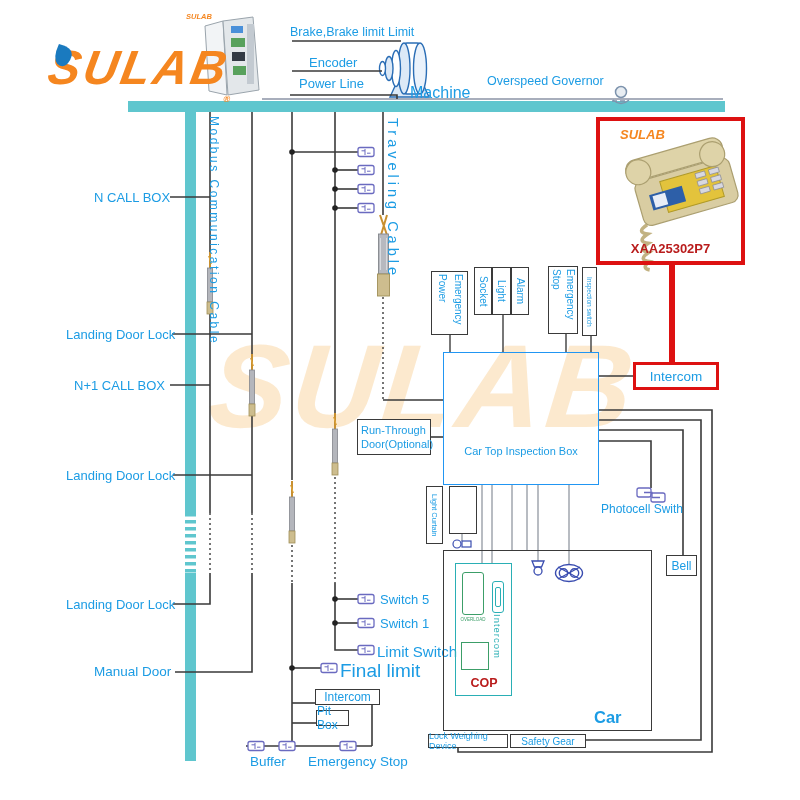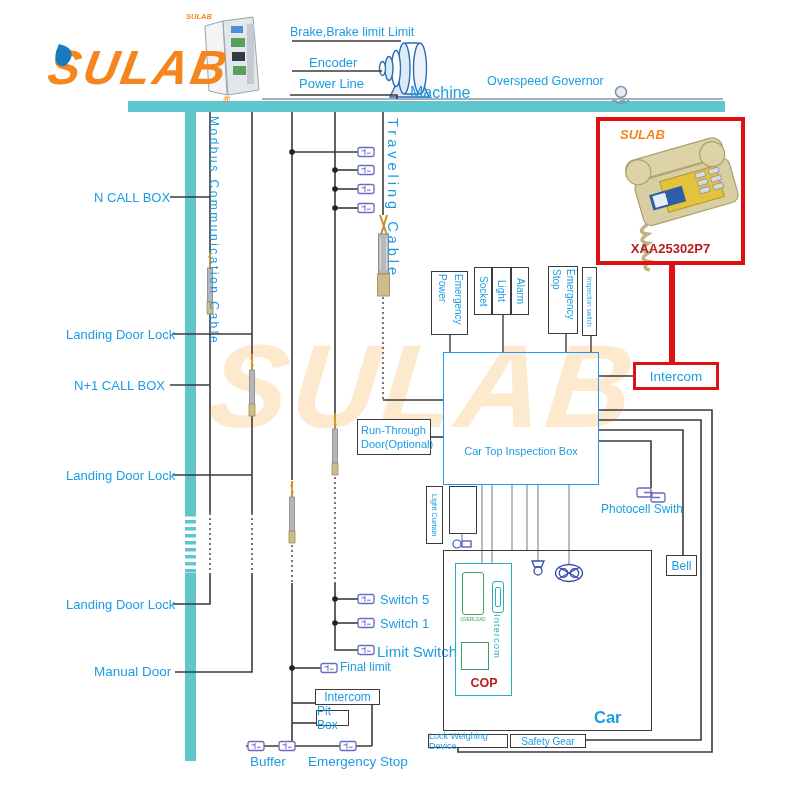--- a/index.html
+++ b/index.html
@@ -248,21 +248,21 @@
   <div class="lbl" style="left:94px;top:190px">N CALL BOX</div>
   <div class="lbl" style="left:66px;top:327px">Landing Door Lock</div>
   <div class="lbl" style="left:74px;top:378px">N+1 CALL BOX</div>
   <div class="lbl" style="left:66px;top:468px">Landing Door Lock</div>
   <div class="lbl" style="left:66px;top:597px">Landing Door Lock</div>
   <div class="lbl" style="left:94px;top:664px;font-size:13.5px">Manual Door</div>
 
   <div class="lbl" style="left:380px;top:592px">Switch 5</div>
   <div class="lbl" style="left:380px;top:616px">Switch 1</div>
   <div class="lbl" style="left:377px;top:643px;font-size:15px">Limit Switch</div>
-  <div class="lbl" style="left:340px;top:660px;font-size:12px">Final limit</div>
+  <div class="lbl" style="left:340px;top:660px;font-size:19px">Final limit</div>
 
   <div class="bx" style="left:315px;top:689px;width:65px;height:16px;font-size:12px">
       <span>Intercom</span>
     </div>
   <div class="bx" style="left:316px;top:710px;width:33px;height:16px;font-size:12px">
       <span>Pit Box</span>
     </div>
 
   <div class="lbl" style="left:250px;top:754px;font-size:13.5px">Buffer</div>
   <div class="lbl" style="left:308px;top:754px;font-size:13.5px">Emergency Stop</div>

